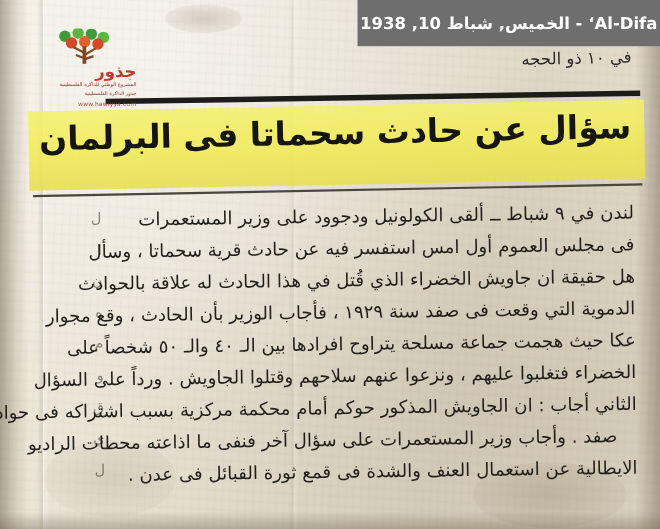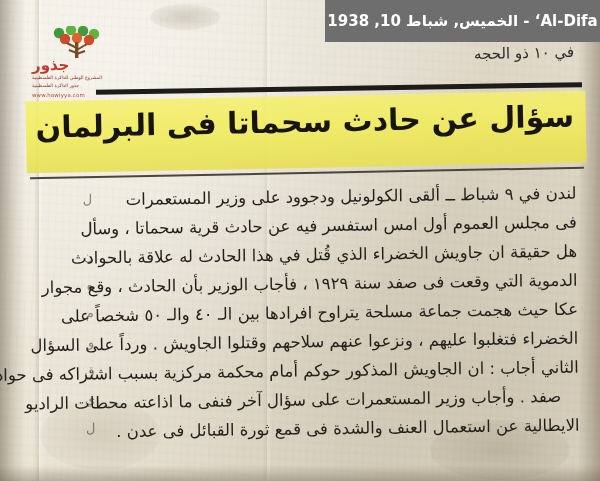--- a/index.html
+++ b/index.html
@@ -86,21 +86,21 @@
   .citation-bar .cite-text { white-space: nowrap; }
 
   
   .logo {
     position: absolute;
     left: 32px;
     top: 26px;
     width: 92px;
     height: 78px;
     z-index: 12;
-    text-align: left;
+    text-align: right;
   }
   .logo svg { display: block; margin: 0 auto; }
   .logo-ar {
     margin-top: -2px;
     font-size: 15px;
     font-weight: bold;
     color: #c0392b;
     direction: rtl;
     line-height: 1.05;
   }

